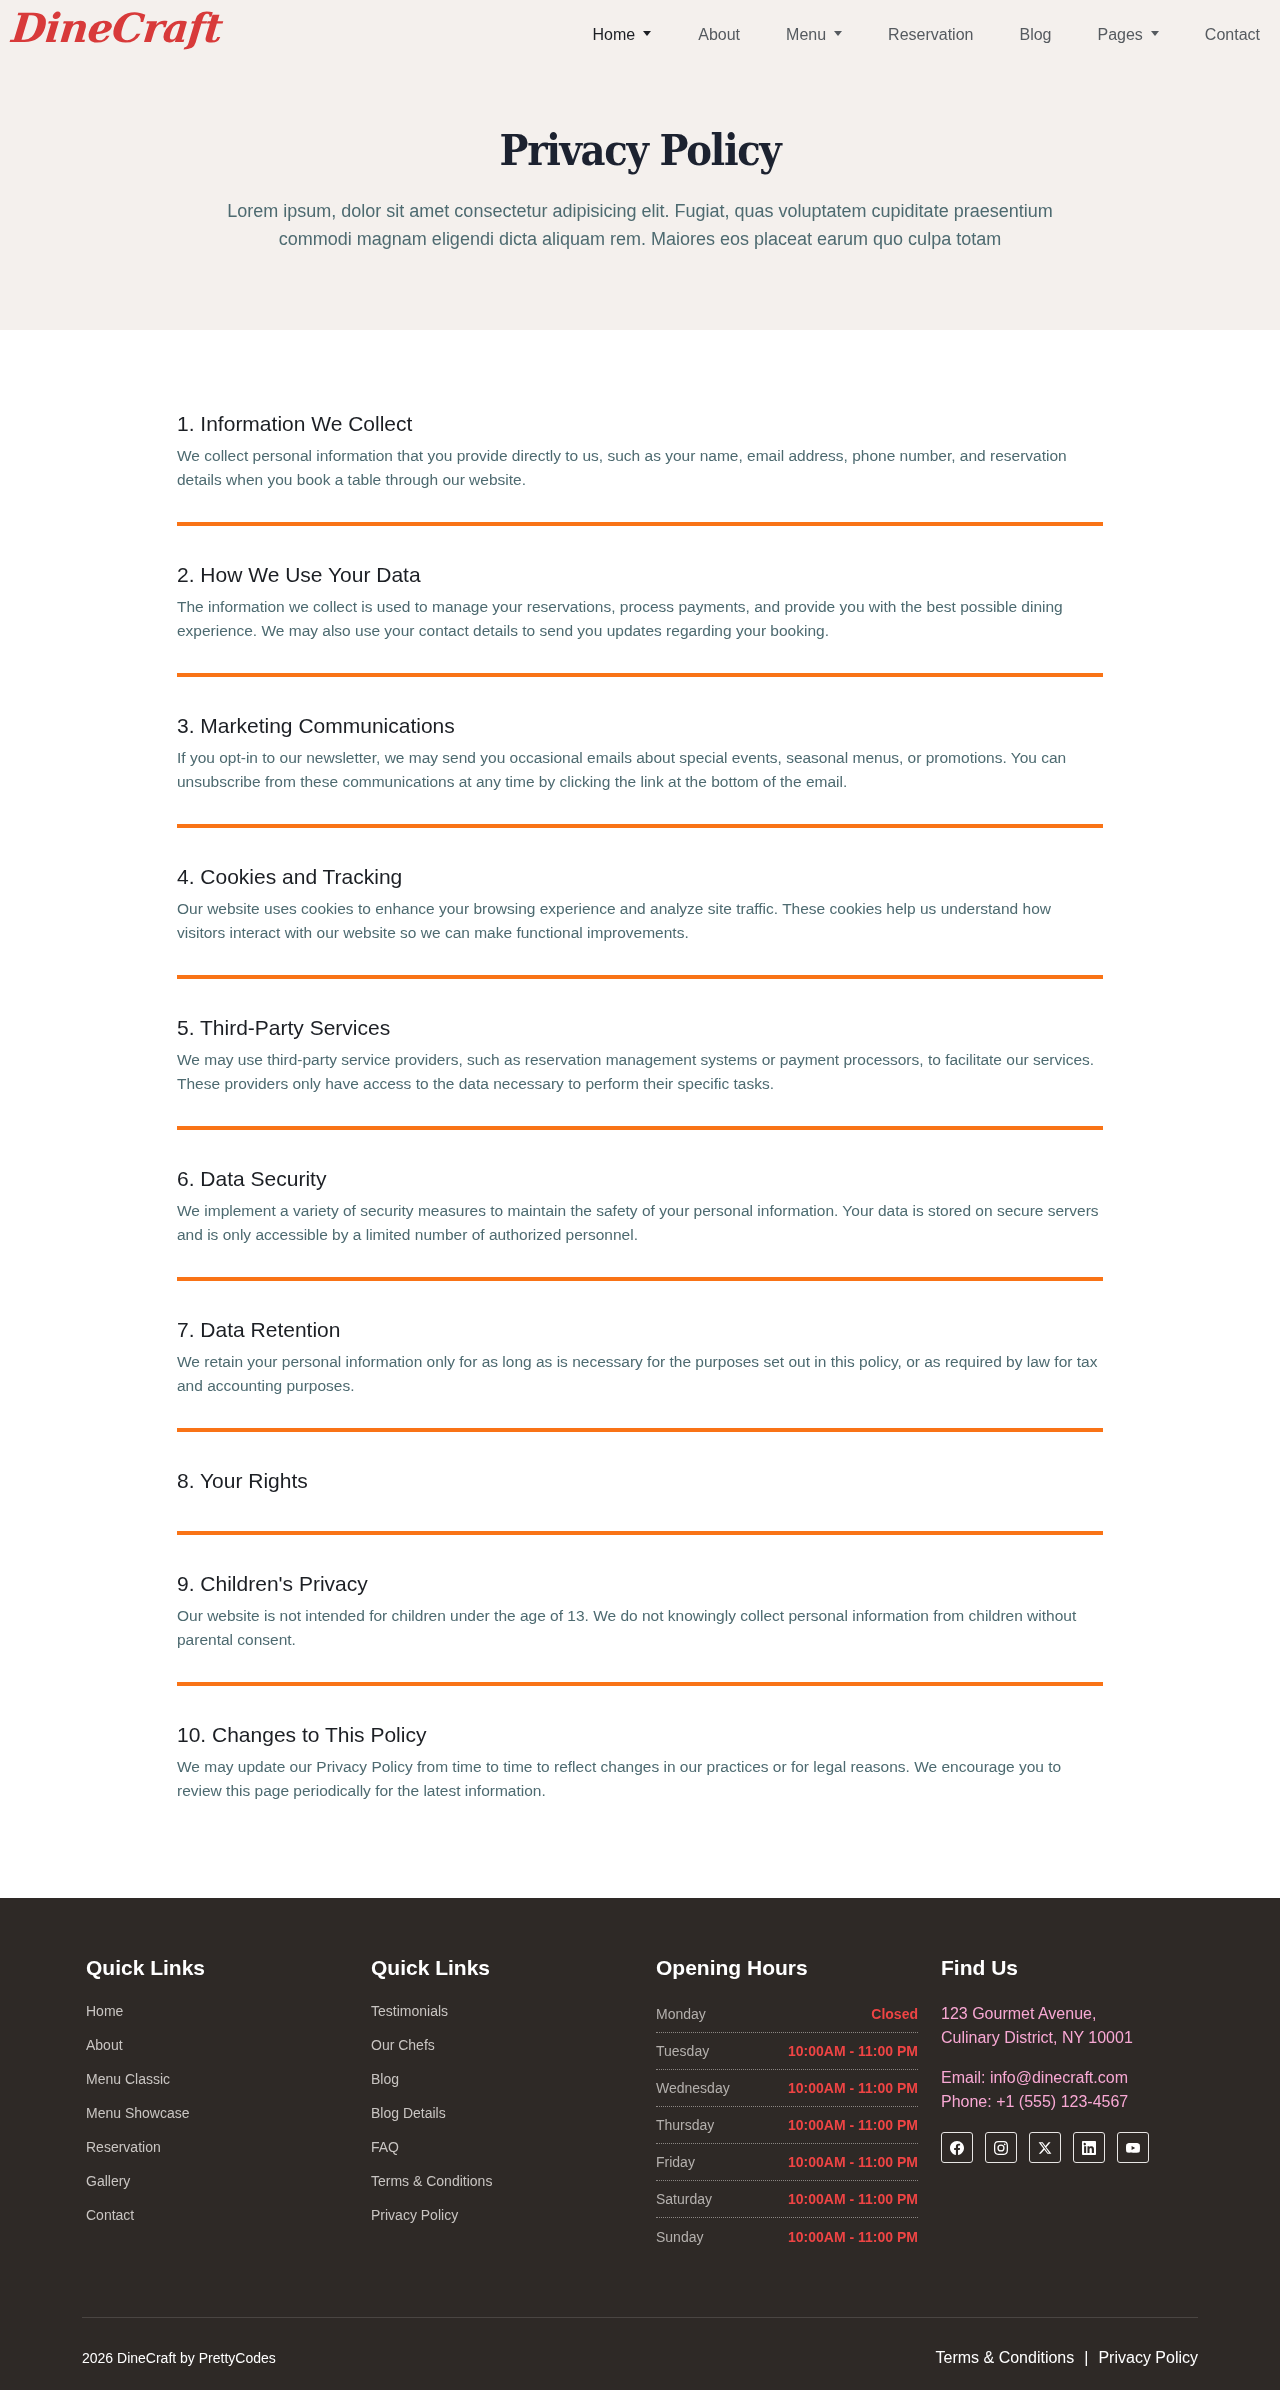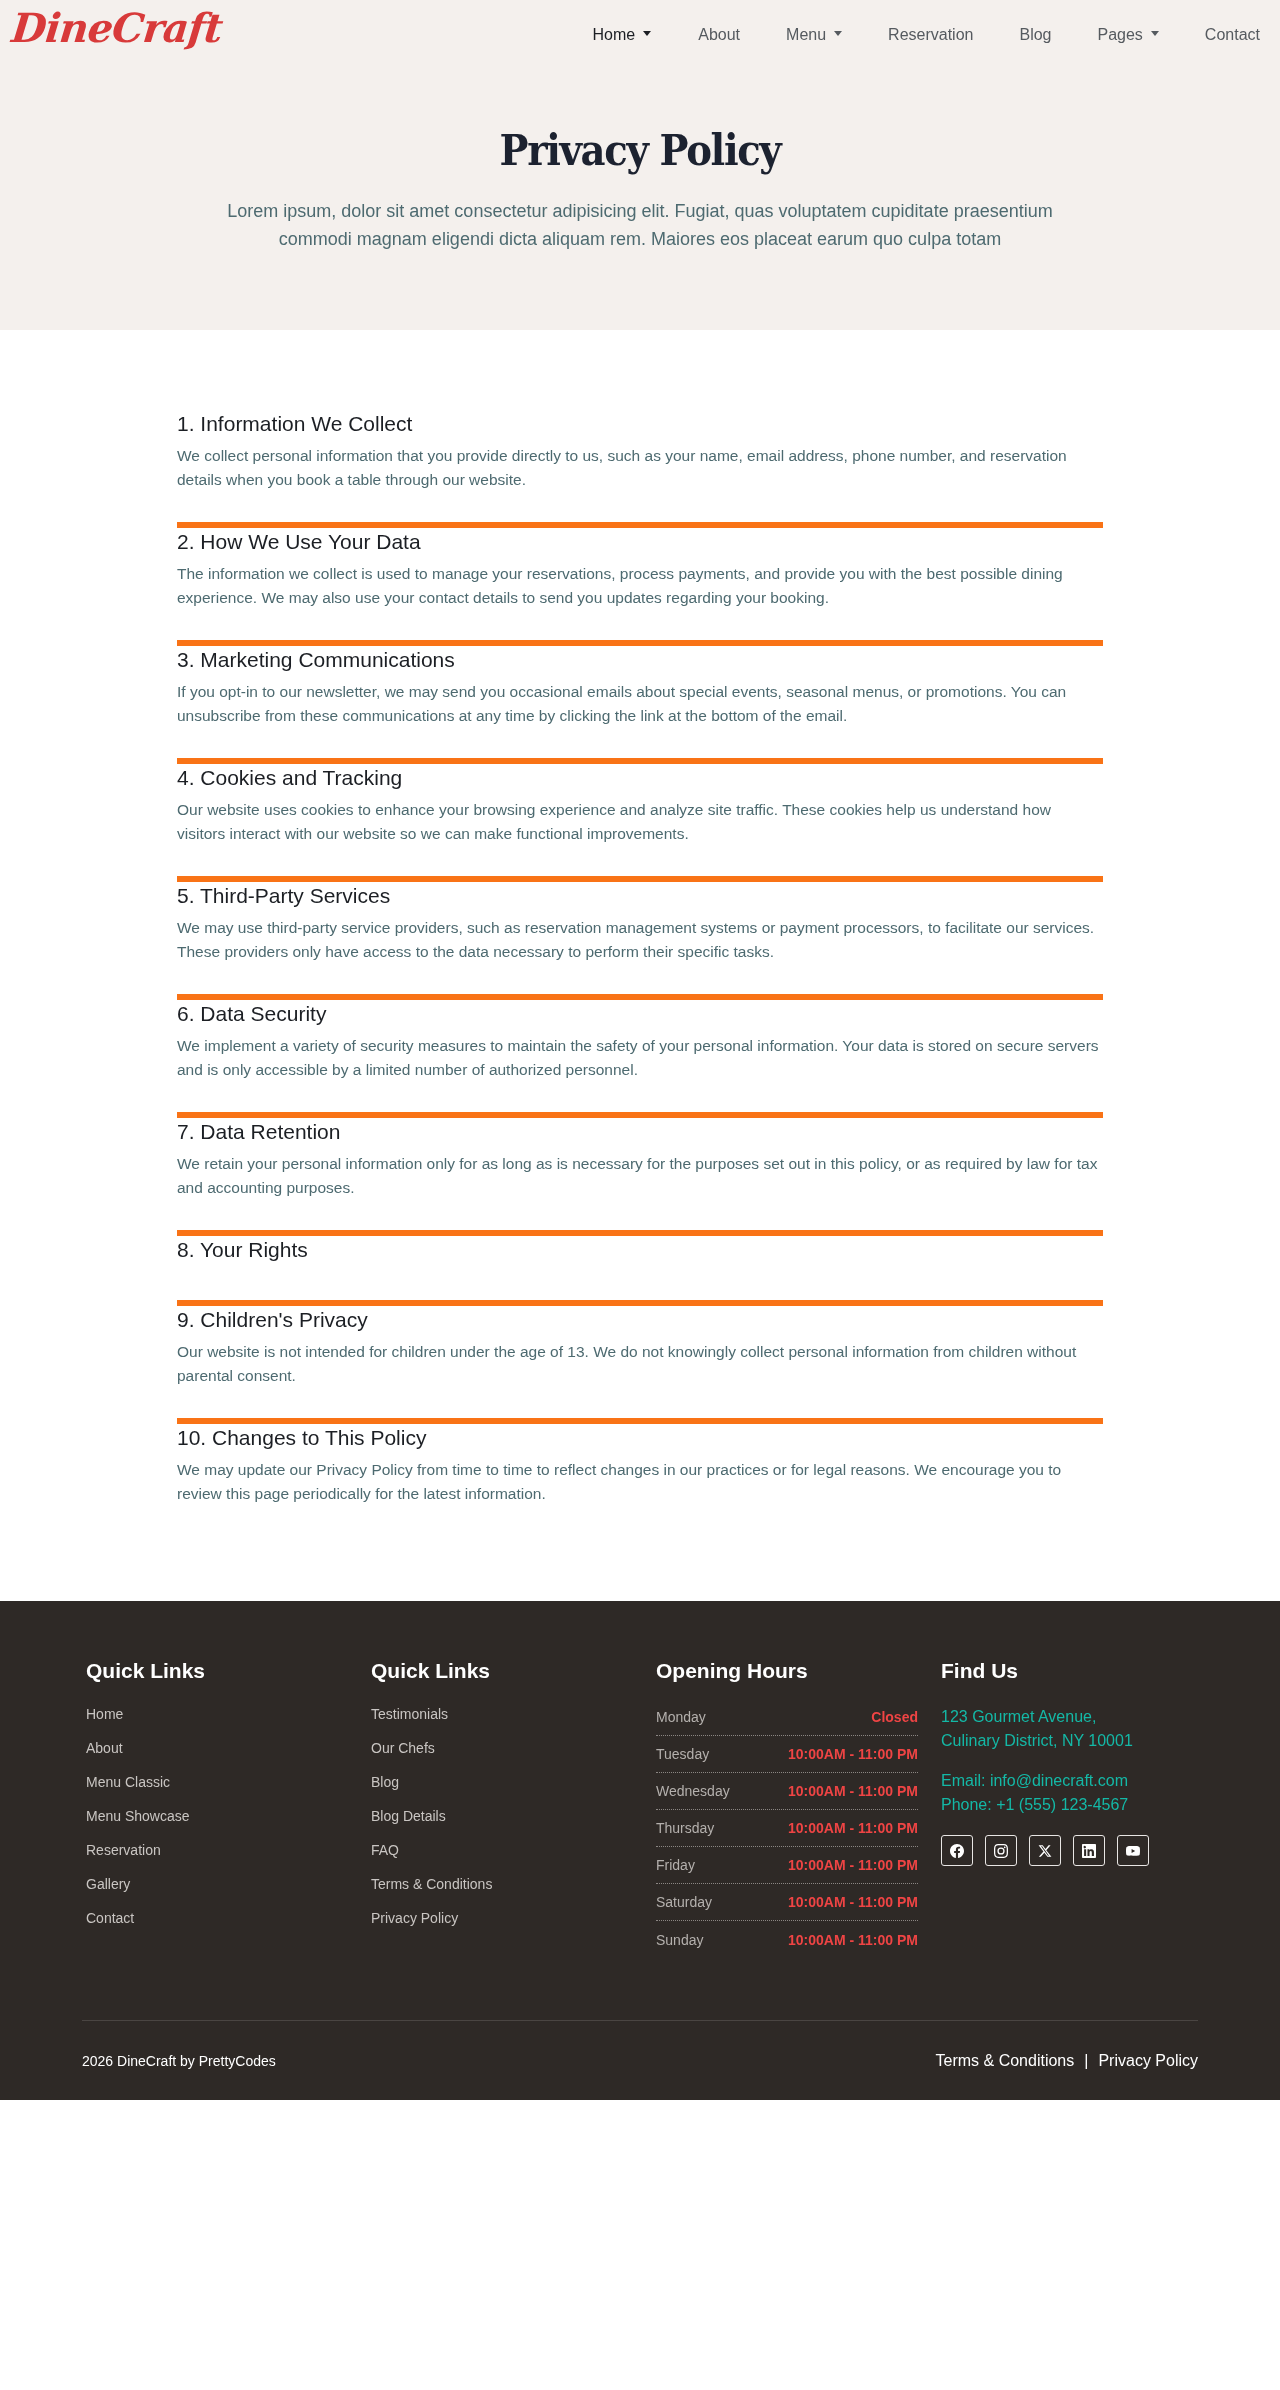--- a/index.html
+++ b/index.html
@@ -29,21 +29,21 @@
       font-family: "DejaVu Serif", serif; font-weight: bold; font-size: 42px;
       color: #1c2230; letter-spacing: -1.5px; transform: scaleX(0.92);
     }
     .hero p {
       font-family: Liberation Sans, sans-serif; font-size: 18px; line-height: 28px; color: #4d6a70;
       width: 900px; margin: 22px auto 0;
     }
 
     
     .content { width: 926px; margin: 0 auto; padding-top: 80px; padding-bottom: 95px; }
-    .section { padding-bottom: 30px; border-bottom: 6px solid #f97316; }
+    .section { padding-bottom: 30px; border-bottom: 4px solid #f97316; margin-bottom: 35px; }
     .section:last-child { border-bottom: none; margin-bottom: 0; padding-bottom: 0; }
     .section h3 {
       font-family: "Liberation Sans", sans-serif; font-weight: normal; font-size: 21px;
       color: #1c1f24; line-height: 28px; margin-bottom: 6px;
     }
     .section p {
       font-family: "Liberation Sans", sans-serif; font-size: 15.5px; line-height: 24px; color: #4d6a70;
     }
 
     
@@ -58,21 +58,21 @@
     .hours-row {
       display: flex; justify-content: space-between; font-size: 14px; height: 37px;
       padding-top: 0; border-bottom: 1px dotted #8b8683;
       align-items: center;
     }
     .hours-row:last-child { border-bottom: none; }
     .hours-row .day { color: #b4b0ad; }
     .hours-row .time { color: #ef4444; font-weight: bold; }
     .hours-list { margin-top: -6px; }
 
-    .find p { font-size: 16px; line-height: 24px; color: #14b8a6; }
+    .find p { font-size: 16px; line-height: 24px; color: #f9a8d4; }
     .find .addr { margin-bottom: 16px; }
     .socials { display: flex; gap: 12px; margin-top: 18px; }
     .soc {
       width: 32px; height: 31px; border: 1px solid #e8e6e4; border-radius: 3px;
       display: flex; align-items: center; justify-content: center; cursor: pointer;
     }
     .soc svg { width: 14px; height: 14px; fill: #fff; }
 
     .footer-bottom {
       position: absolute; left: 82px; right: 82px; top: 419px;

